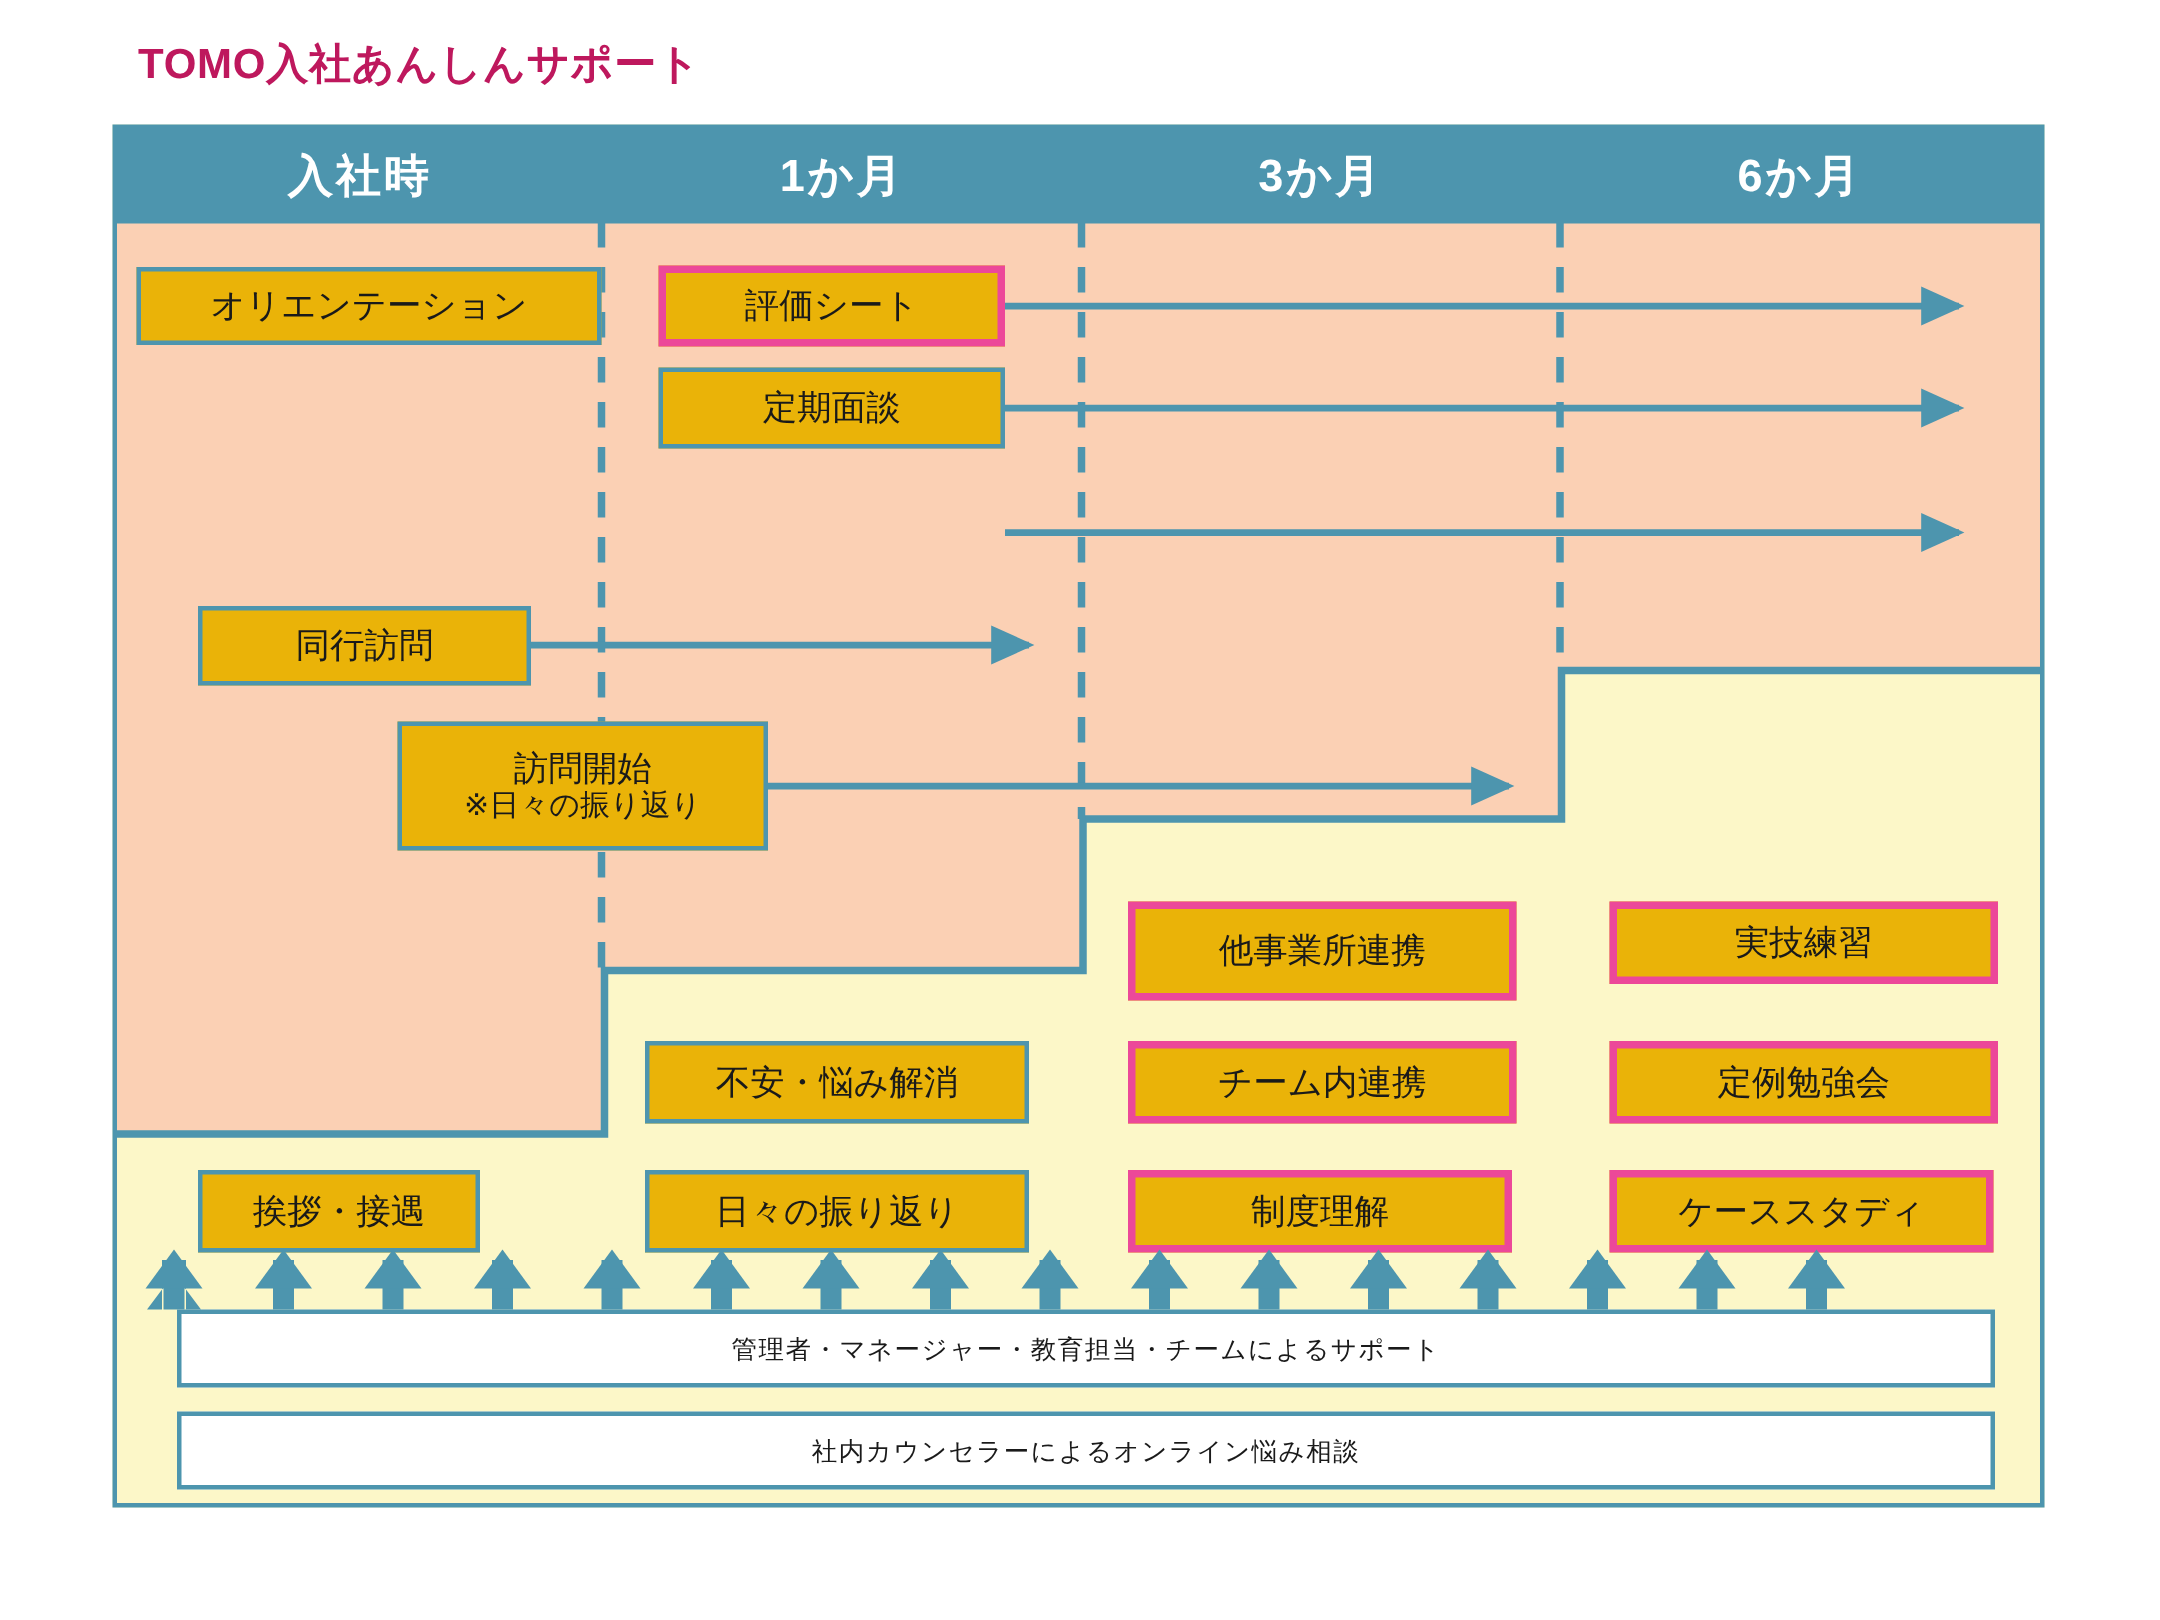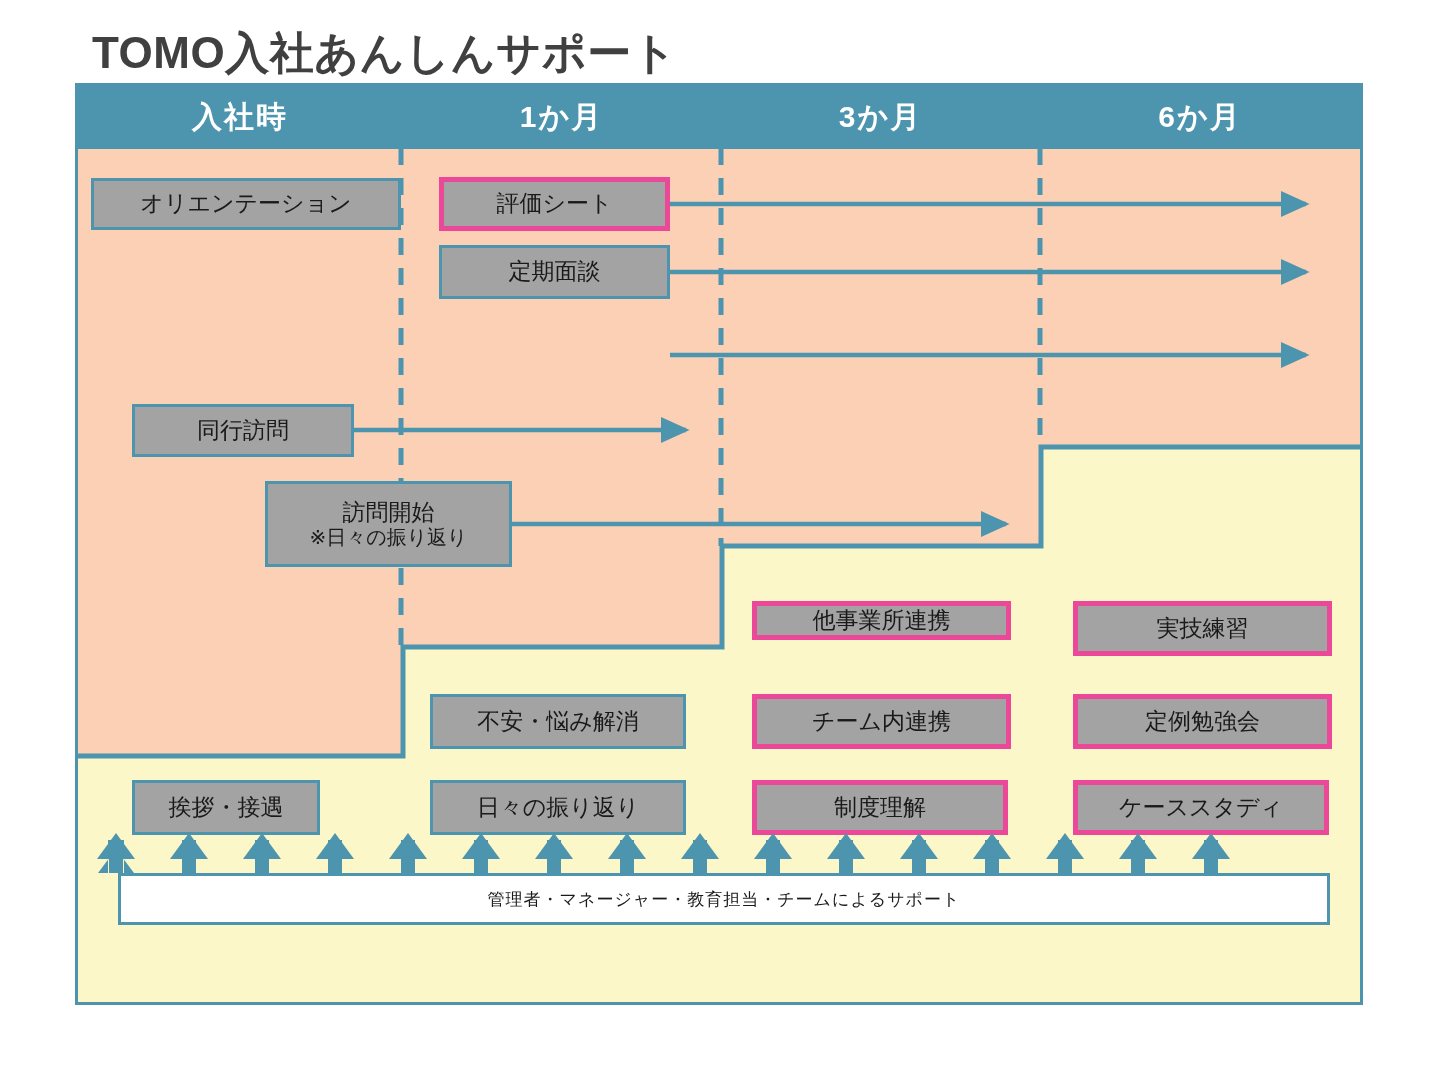--- a/index.html
+++ b/index.html
@@ -9,22 +9,22 @@
     background:#ffffff;
     font-family:"Liberation Sans","DejaVu Sans",sans-serif;
     -webkit-font-smoothing:antialiased;
     overflow:hidden;
   }
   #stage{position:relative;width:1440px;height:1080px;}
 
   
   .title{
     position:absolute;left:92px;top:24px;
-    font-size:44px;font-weight:bold;letter-spacing:.5px;
-    color:#404040;white-space:nowrap;
+    font-size:28px;font-weight:bold;letter-spacing:.5px;
+    color:#be185d;white-space:nowrap;
   }
 
   
   .panel{
     position:absolute;left:75px;top:83px;
     width:1288px;height:922px;
     border:3px solid #4d95ae;
     box-sizing:border-box;
     background:#fcf7c8;
     overflow:hidden;
@@ -40,21 +40,21 @@
     display:flex;align-items:center;justify-content:center;
     color:#ffffff;font-size:30px;font-weight:600;letter-spacing:2px;
   }
 
   
   .region-svg{position:absolute;left:0;top:0;width:100%;height:100%;}
 
   
   .box{
     position:absolute;
-    background:#a3a3a3;
+    background:#eab308;
     box-sizing:border-box;
     display:flex;align-items:center;justify-content:center;
     text-align:right;
     font-size:23px;color:#1a1a1a;
     line-height:1.18;
     z-index:6;
   }
   .box.teal{border:3px solid #4d95ae;}
   .box.blue{border:5px solid #ec4899;}
   .box .sub{font-size:20px;display:block;}
@@ -135,21 +135,21 @@
         <span class="sub">※日々の振り返り</span>
       </span>
     </div>
 
     <div class="box teal" style="left:352px;top:608px;width:256px;height:55px;">不安・悩み解消</div>
 
     <div class="box teal" style="left:352px;top:694px;width:256px;height:55px;">日々の振り返り</div>
 
     <div class="box teal" style="left:54px;top:694px;width:188px;height:55px;">挨拶・接遇</div>
 
-    <div class="box blue" style="left:674px;top:515px;width:259px;height:39px;">他事業所連携</div>
+    <div class="box blue" style="left:674px;top:515px;width:259px;height:66px;">他事業所連携</div>
 
     <div class="box blue" style="left:674px;top:608px;width:259px;height:55px;">チーム内連携</div>
 
     <div class="box blue" style="left:674px;top:694px;width:256px;height:55px;">制度理解</div>
 
     <div class="box blue" style="left:995px;top:515px;width:259px;height:55px;">実技練習</div>
 
     <div class="box blue" style="left:995px;top:608px;width:259px;height:55px;">定例勉強会</div>
 
     <div class="box blue" style="left:995px;top:694px;width:256px;height:55px;">ケーススタディ</div>
@@ -234,15 +234,16 @@
           </g>
         <g>
             <rect x="1126" y="754" width="14" height="33"></rect>
             <path d="M1133 747 l19 26 -38 0 z"></path>
           </g>
       </g>
     </svg>
 
     <div class="bar" style="left:40px;top:787px;width:1212px;height:52px;">管理者・マネージャー・教育担当・チームによるサポート</div>
 
+    <div class="bar" style="left:40px;top:855px;width:1212px;height:52px;">社内カウンセラーによるオンライン悩み相談</div>
 
   </div>
 </div>
 
 </body></html>

